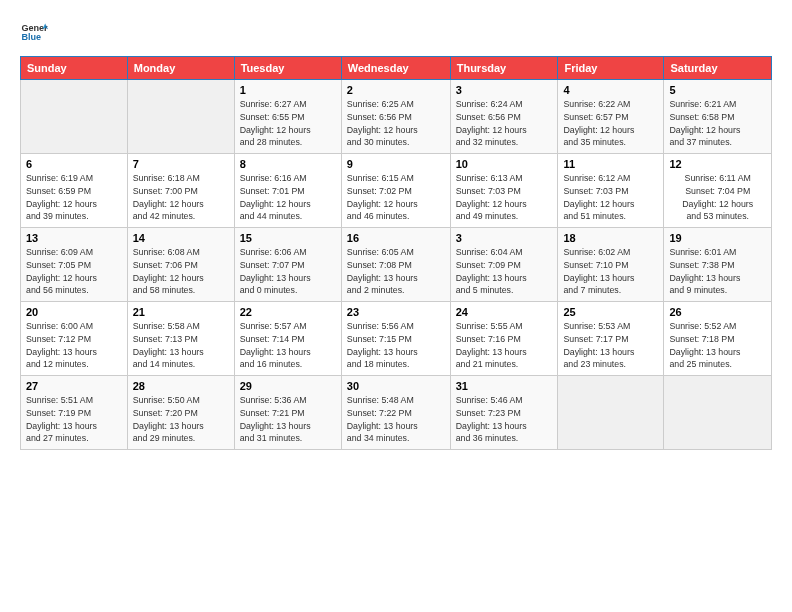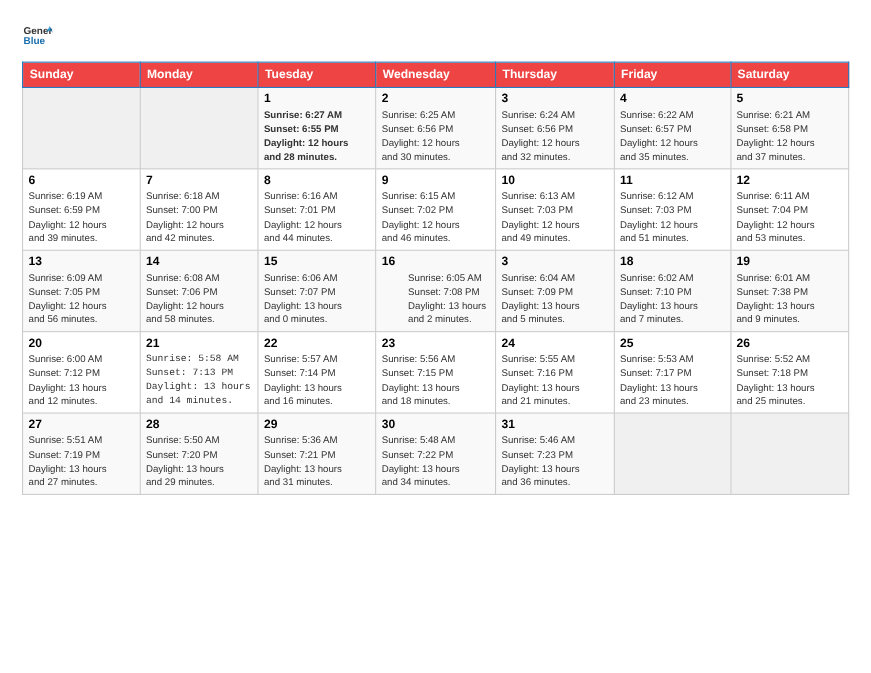--- a/index.html
+++ b/index.html
@@ -116,21 +116,21 @@
           <th>Friday</th>
           <th>Saturday</th>
         </tr>
     </thead>
     <tbody id="calendar-body">
     <tr>
           <td class="empty-cell"></td>
           <td class="empty-cell"></td>
           <td>
             <span class="day-num">1</span>
-            <div class="day-detail" style="white-space: pre-line; font-weight: bold;">Sunrise: 6:27 AM
+            <div class="day-detail" style="white-space: pre-line;">Sunrise: 6:27 AM
 Sunset: 6:55 PM
 Daylight: 12 hours
 and 28 minutes.</div>
           </td>
           <td>
             <span class="day-num">2</span>
             <div class="day-detail" style="white-space: pre-line;">Sunrise: 6:25 AM
 Sunset: 6:56 PM
 Daylight: 12 hours
 and 30 minutes.</div>
@@ -195,21 +195,21 @@
           </td>
           <td>
             <span class="day-num">11</span>
             <div class="day-detail" style="white-space: pre-line;">Sunrise: 6:12 AM
 Sunset: 7:03 PM
 Daylight: 12 hours
 and 51 minutes.</div>
           </td>
           <td>
             <span class="day-num">12</span>
-            <div class="day-detail" style="white-space: pre-line;">Sunrise: 6:11 AM
+            <div class="day-detail" style="white-space: pre-line; text-align: center;">Sunrise: 6:11 AM
 Sunset: 7:04 PM
 Daylight: 12 hours
 and 53 minutes.</div>
           </td>
         </tr>
         <tr>
           <td>
             <span class="day-num">13</span>
             <div class="day-detail" style="white-space: pre-line;">Sunrise: 6:09 AM
 Sunset: 7:05 PM
@@ -225,21 +225,21 @@
           </td>
           <td>
             <span class="day-num">15</span>
             <div class="day-detail" style="white-space: pre-line;">Sunrise: 6:06 AM
 Sunset: 7:07 PM
 Daylight: 13 hours
 and 0 minutes.</div>
           </td>
           <td>
             <span class="day-num">16</span>
-            <div class="day-detail" style="white-space: pre-line; margin-left: 24px;">Sunrise: 6:05 AM
+            <div class="day-detail" style="white-space: pre-line;">Sunrise: 6:05 AM
 Sunset: 7:08 PM
 Daylight: 13 hours
 and 2 minutes.</div>
           </td>
           <td>
             <span class="day-num">3</span>
             <div class="day-detail" style="white-space: pre-line;">Sunrise: 6:04 AM
 Sunset: 7:09 PM
 Daylight: 13 hours
 and 5 minutes.</div>
@@ -262,21 +262,21 @@
         <tr>
           <td>
             <span class="day-num">20</span>
             <div class="day-detail" style="white-space: pre-line;">Sunrise: 6:00 AM
 Sunset: 7:12 PM
 Daylight: 13 hours
 and 12 minutes.</div>
           </td>
           <td>
             <span class="day-num">21</span>
-            <div class="day-detail" style="white-space: pre-line; font-family: Liberation Mono, monospace;">Sunrise: 5:58 AM
+            <div class="day-detail" style="white-space: pre-line;">Sunrise: 5:58 AM
 Sunset: 7:13 PM
 Daylight: 13 hours
 and 14 minutes.</div>
           </td>
           <td>
             <span class="day-num">22</span>
             <div class="day-detail" style="white-space: pre-line;">Sunrise: 5:57 AM
 Sunset: 7:14 PM
 Daylight: 13 hours
 and 16 minutes.</div>

